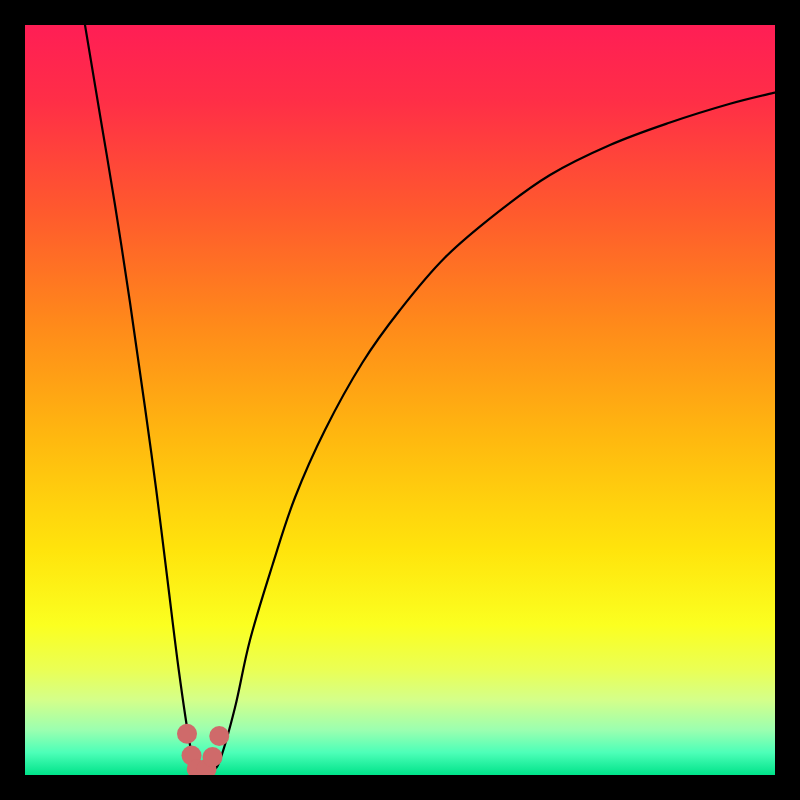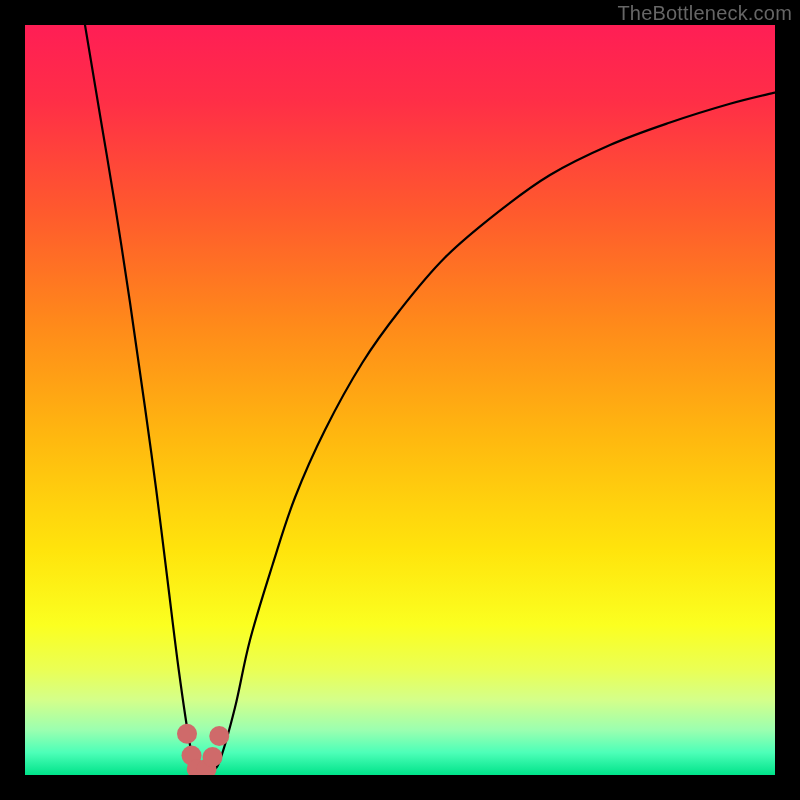--- a/index.html
+++ b/index.html
@@ -87,14 +87,13 @@
           <circle cx="166.50" cy="730.50" r="10" fill="#cf6a6a"></circle>
           <circle cx="171.75" cy="744.00" r="10" fill="#cf6a6a"></circle>
           <circle cx="181.50" cy="744.00" r="10" fill="#cf6a6a"></circle>
           <circle cx="187.50" cy="732.00" r="10" fill="#cf6a6a"></circle>
           <circle cx="194.25" cy="711.00" r="10" fill="#cf6a6a"></circle>
         </g>
     </svg>
 
   </div>
 
-  <div class="watermark">TheBottleneck.com</div>
 </div>
 
 </body></html>

